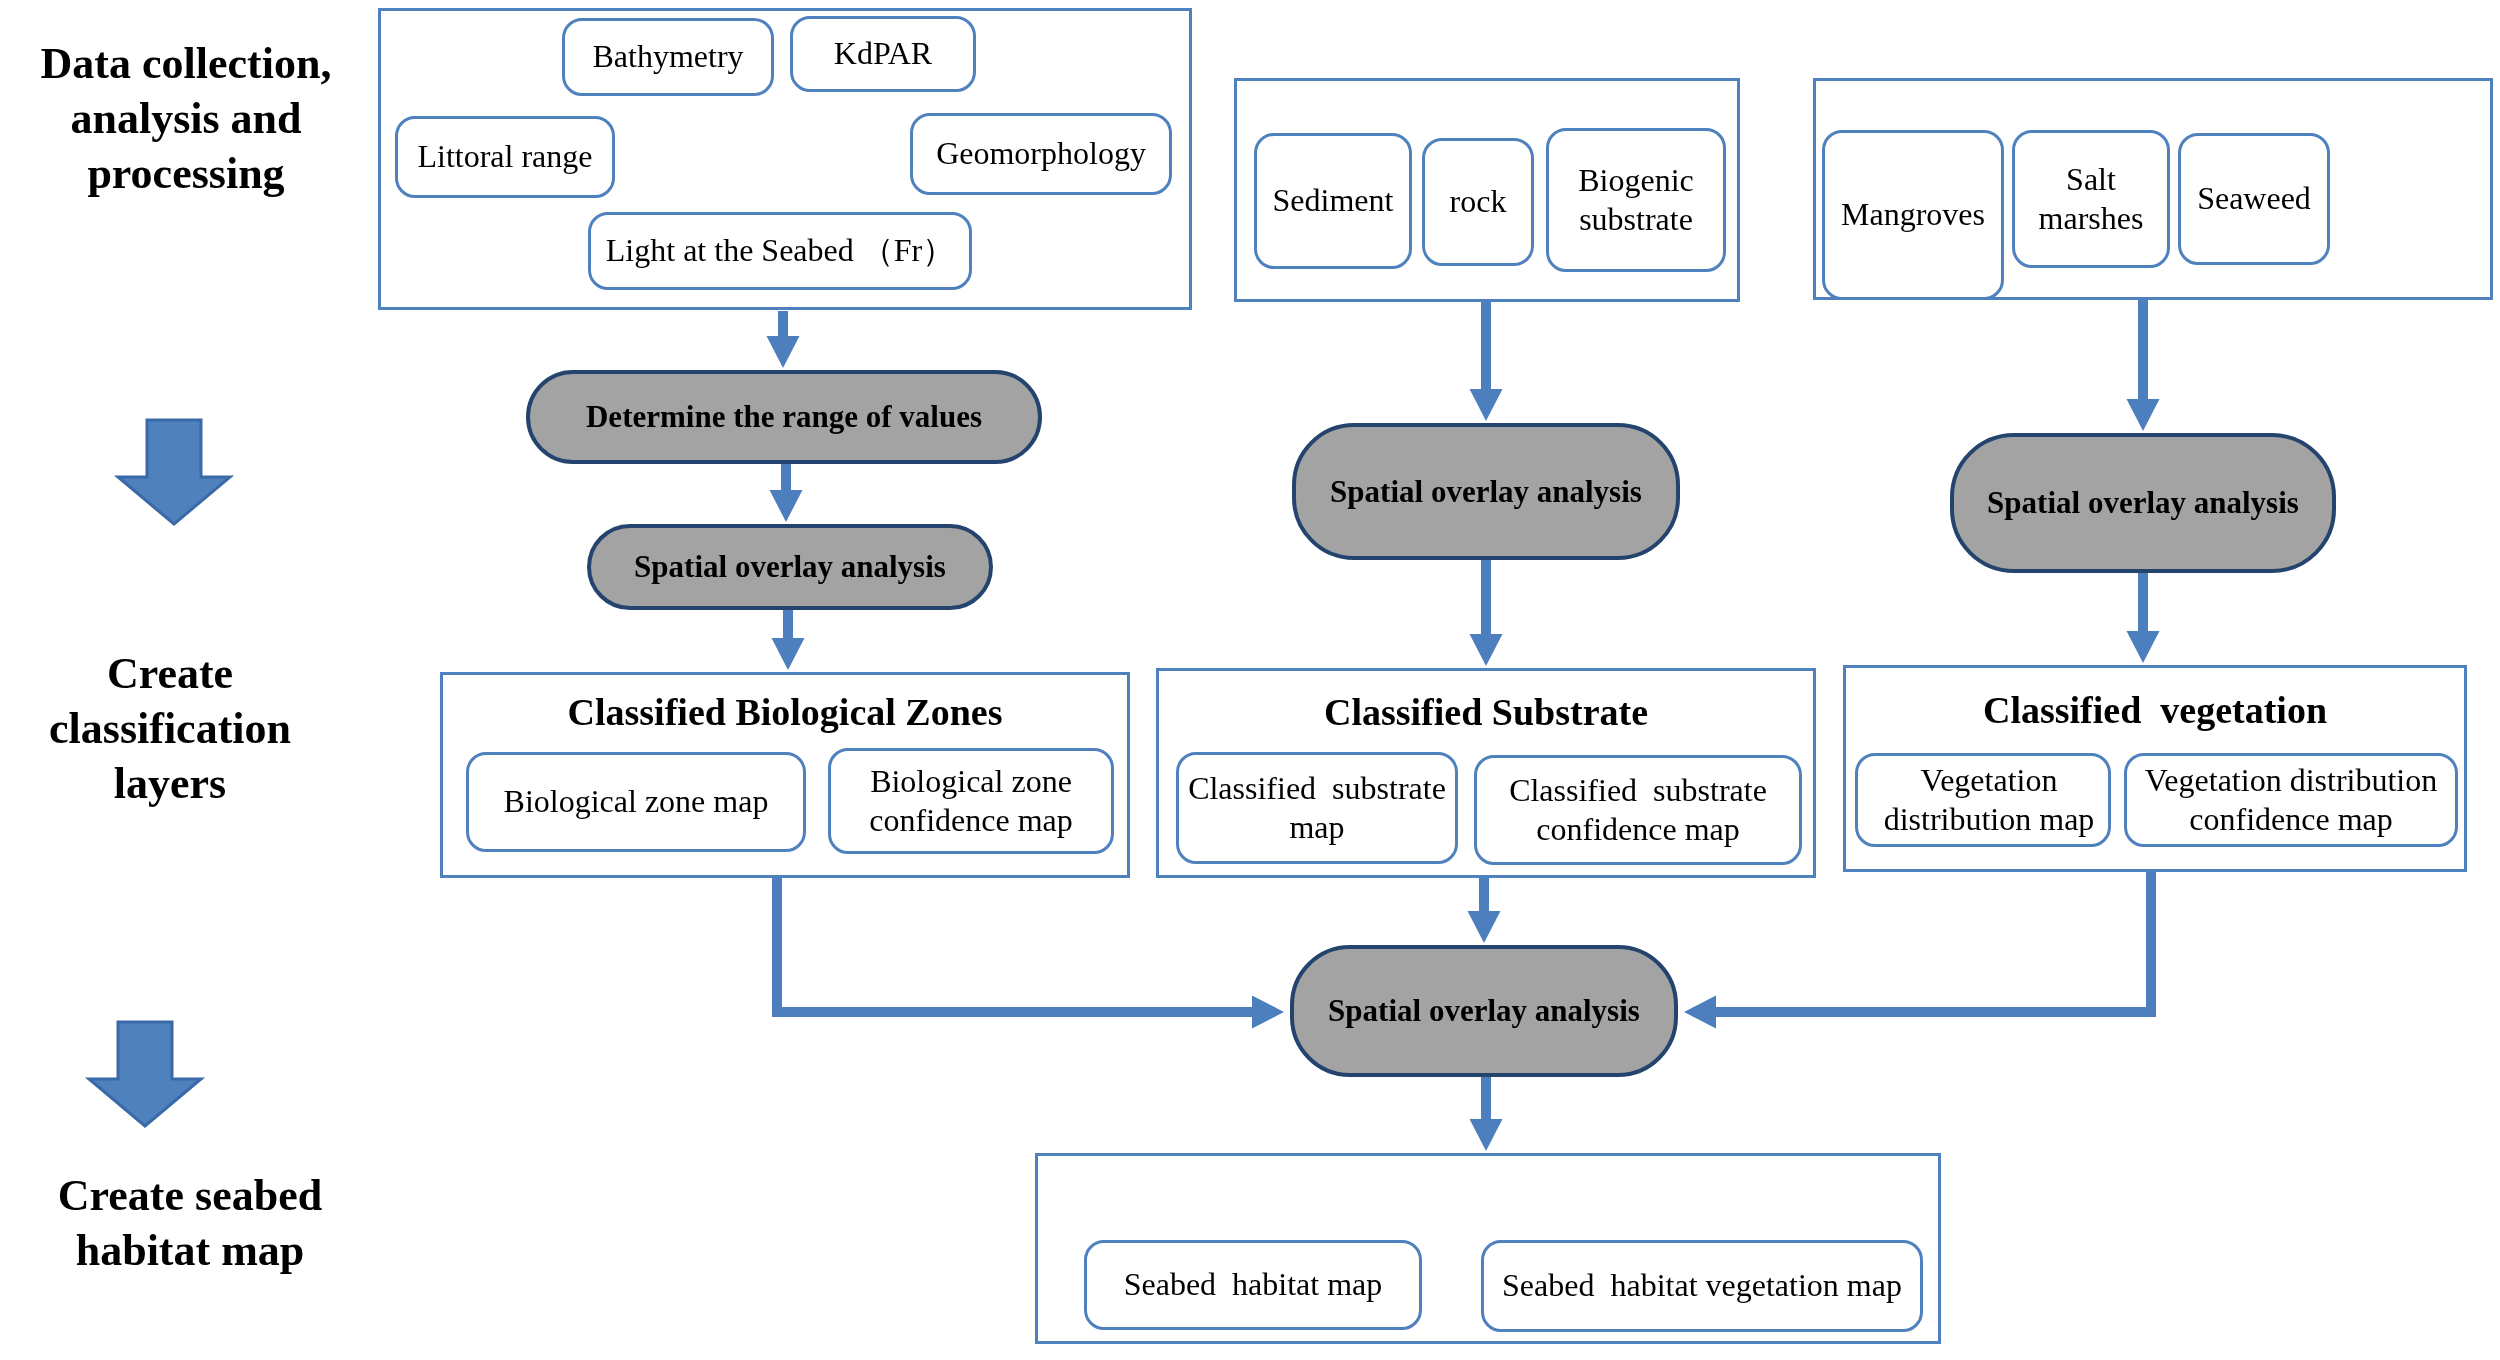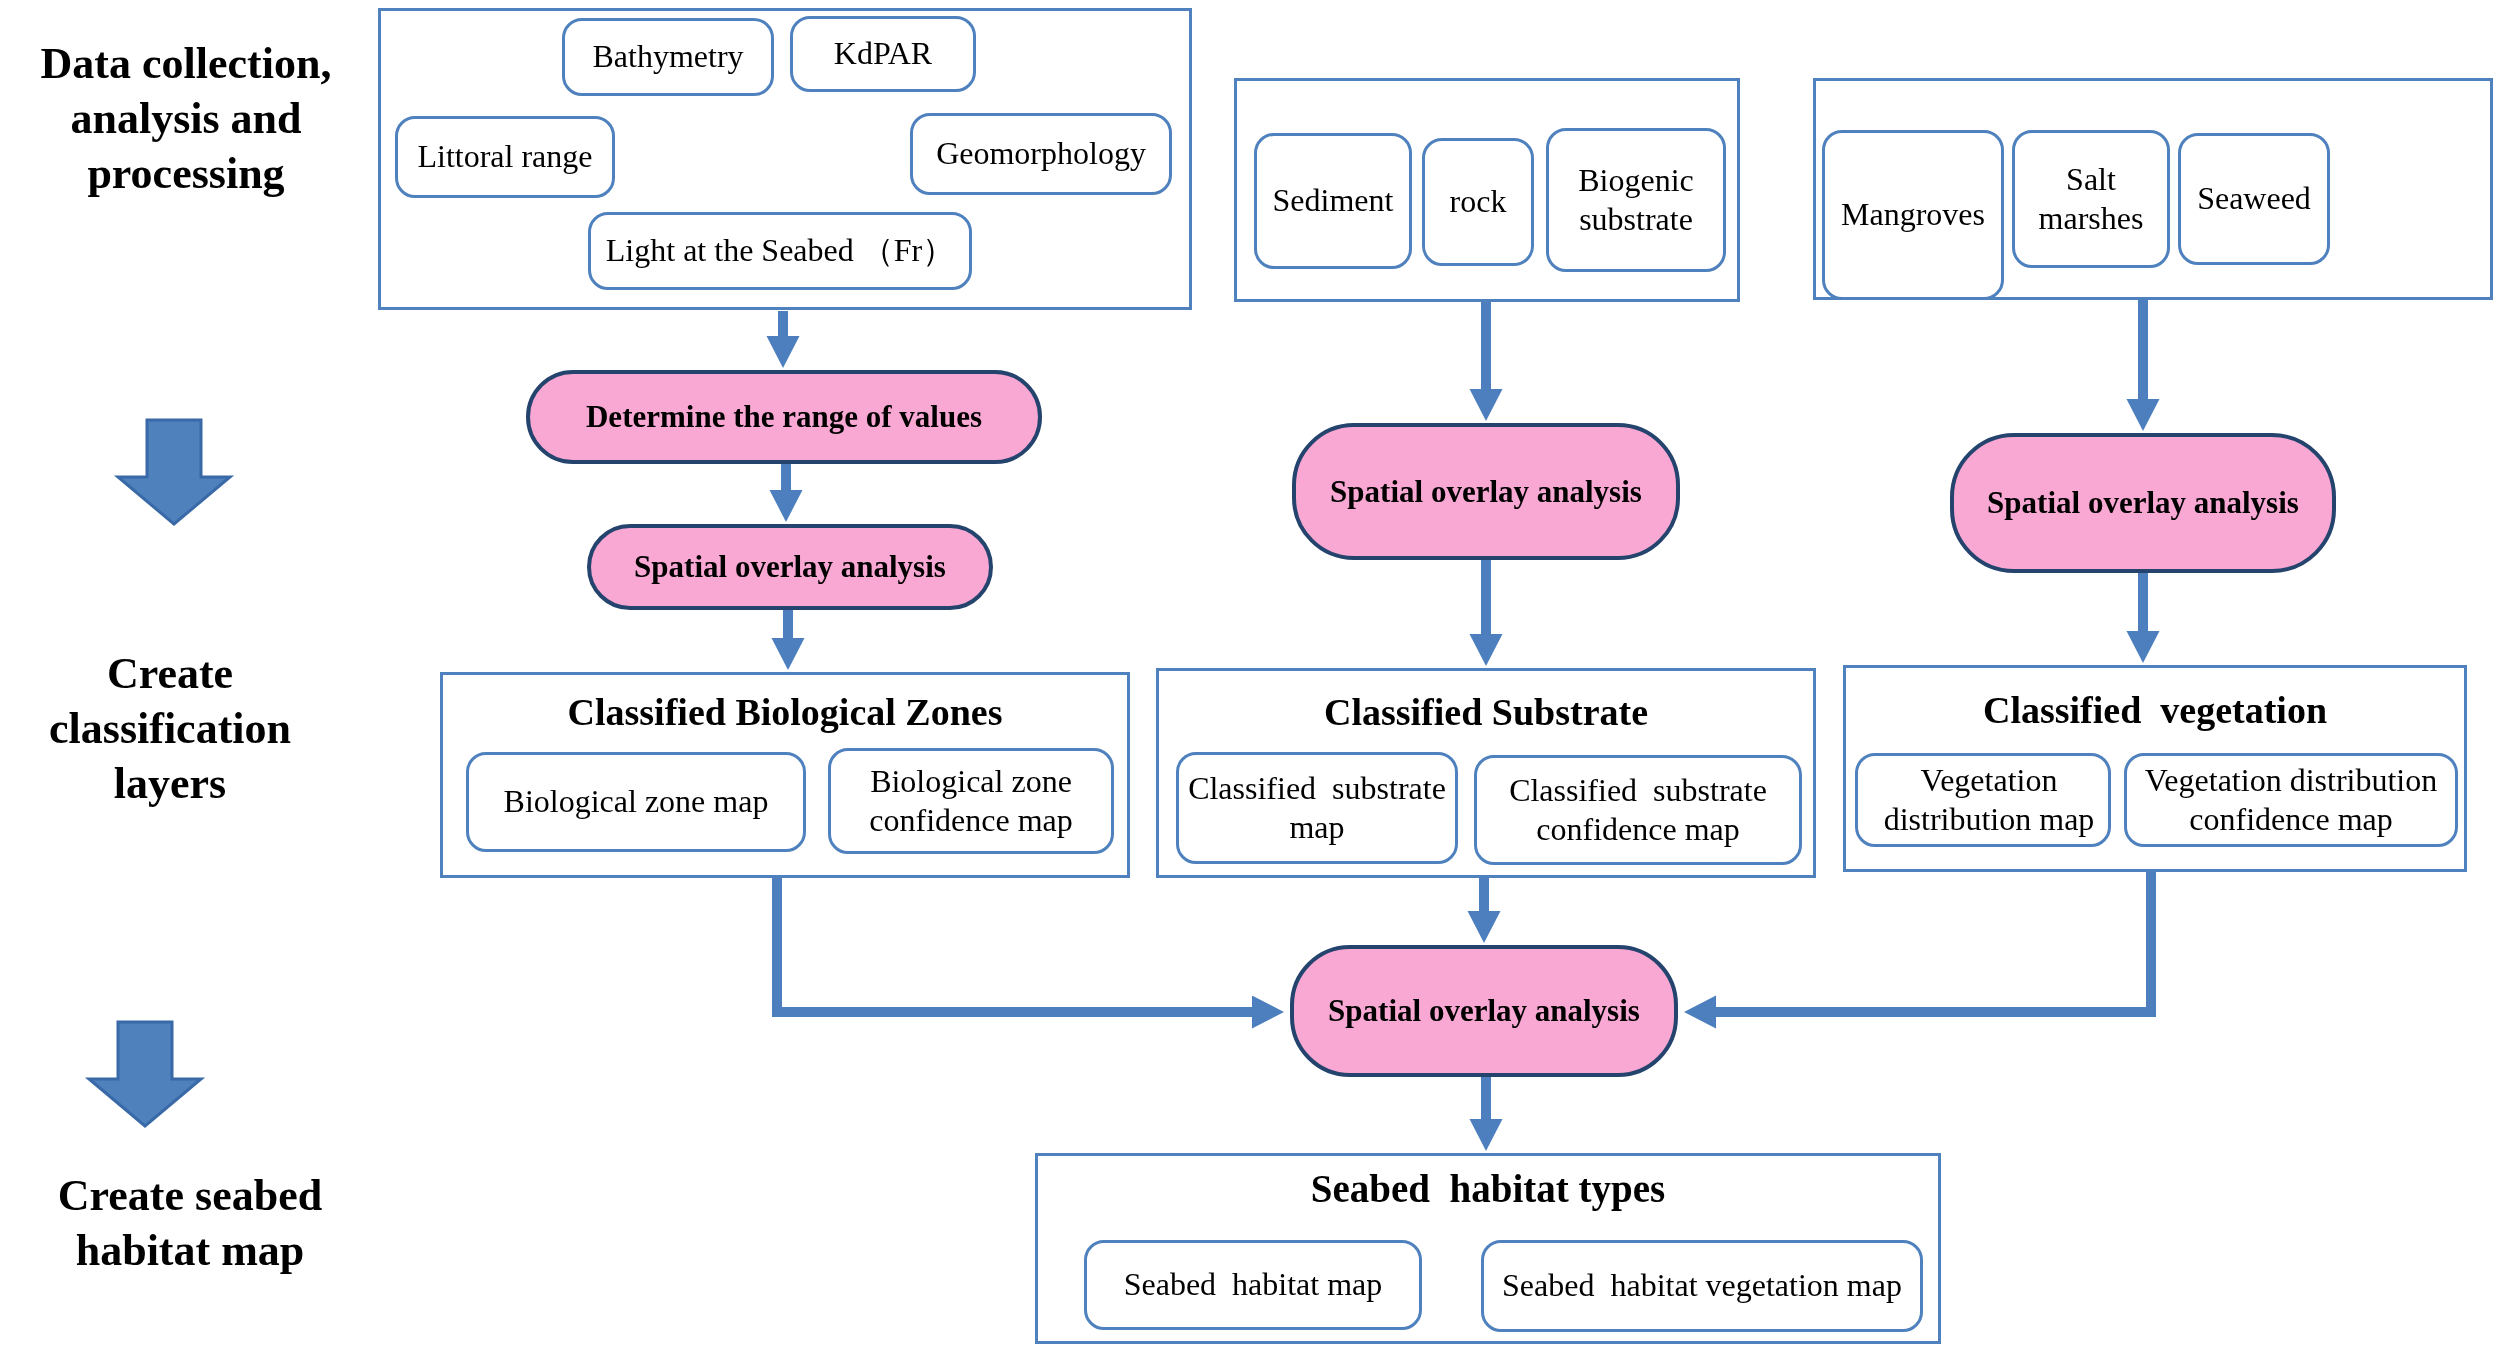--- a/index.html
+++ b/index.html
@@ -10,21 +10,21 @@
   }
   .abs{position:absolute; box-sizing:border-box;}
   svg.connectors{position:absolute; left:0; top:0; width:2500px; height:1360px;}
   .panel{border:3px solid #4e81bd; background:#ffffff;}
   .rnode{
     border:3px solid #4e81bd; border-radius:20px; background:#ffffff;
     display:flex; align-items:center; justify-content:center;
     text-align:center; font-size:32px; line-height:1.22; white-space:pre-wrap;
   }
   .stadium{
-    border:4px solid #24446e; background:#f9a8d4;
+    border:4px solid #24446e; background:#a3a3a3;
     display:flex; align-items:center; justify-content:center;
     text-align:center; font-weight:bold; font-size:31px; white-space:pre-wrap;
   }
   .ctitle{
     font-weight:bold; font-size:38px; text-align:center; white-space:pre-wrap;
   }
   .rail-label{
     font-weight:bold; font-size:44px; line-height:1.25; text-align:center;
     white-space:pre-wrap;
   }
@@ -117,17 +117,16 @@
 confidence map</div>
 
   <div class="abs panel" style="left:1843px;top:665px;width:624px;height:207px;"></div>
   <div class="abs ctitle" style="left:1843px;top:688px;width:624px;">Classified  vegetation</div>
   <div class="abs rnode" style="left:1855px;top:753px;width:256px;height:94px;padding-left:12px;">Vegetation
 distribution map</div>
   <div class="abs rnode" style="left:2124px;top:753px;width:334px;height:94px;">Vegetation distribution
 confidence map</div>
 
   <div class="abs panel" style="left:1035px;top:1153px;width:906px;height:191px;"></div>
-  <div class="abs ctitle" style="left:1035px;top:1166px;width:906px;font-size:39px;">Seabed  habitat types</div>
   <div class="abs rnode" style="left:1084px;top:1240px;width:338px;height:90px;">Seabed  habitat map</div>
   <div class="abs rnode" style="left:1481px;top:1240px;width:442px;height:92px;">Seabed  habitat vegetation map</div>
 
 </div>
 
 </body></html>

